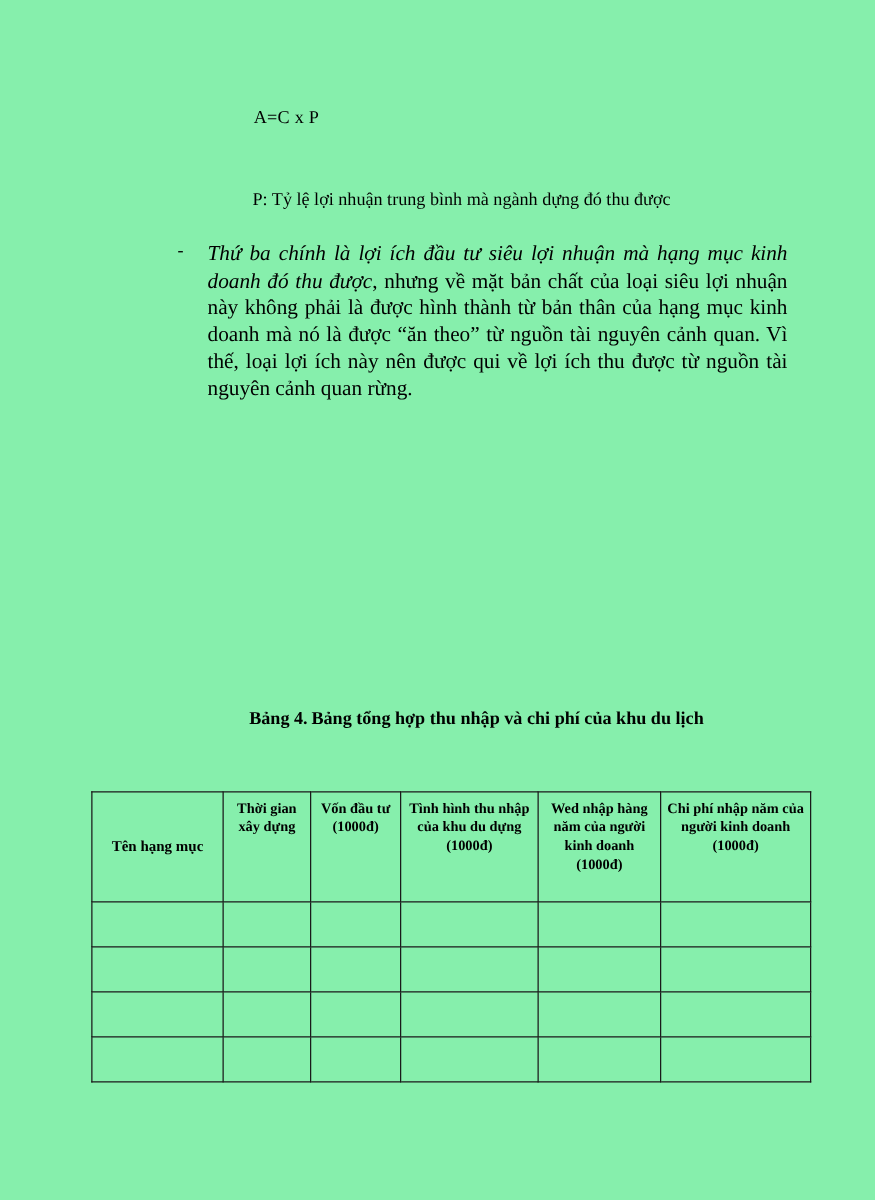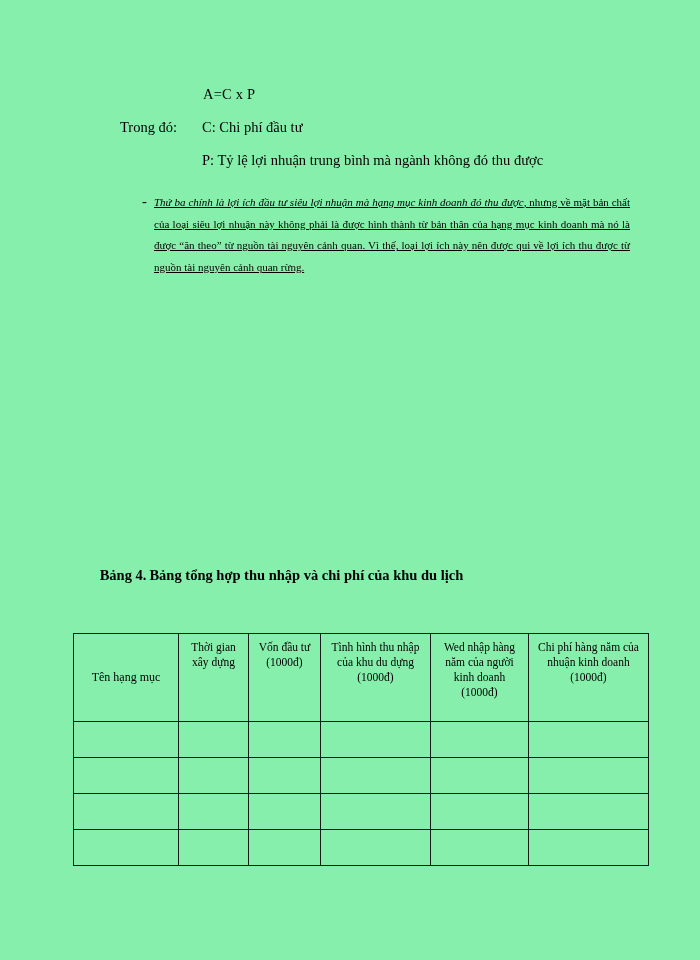--- a/index.html
+++ b/index.html
@@ -63,26 +63,25 @@
     width: 488px;
   }
   .bullet-dash {
     position: absolute;
     left: 0px;
     top: 2px;
     font-size: 14.5px;
     line-height: 1;
   }
   .bullet-text {
-    margin-left: 12px;
-    font-size: 11px;
+    margin-left: 24px;
+    font-size: 17px;
     line-height: 21.6px;
     text-align: justify;
     text-justify: inter-word;
-    text-decoration: underline;
   }
   .bullet-text .it {
     font-style: italic;
   }
 
   .body-para {
     position: absolute;
     left: 73px;
     top: 338px;
     width: 557px;
@@ -90,21 +89,21 @@
     line-height: 23px;
     text-align: justify;
   }
 
   
   .table-caption {
     position: absolute;
     left: 0px;
     top: 567px;
     width: 563px;
-    text-align: center;
+    text-align: right;
     font-size: 14.5px;
     font-weight: bold;
   }
   .table-caption .cap-num {
     margin-right: 3px;
   }
 
   
   .data-table {
     position: absolute;
@@ -114,21 +113,21 @@
     border-collapse: collapse;
     table-layout: fixed;
   }
   .data-table td,
   .data-table th {
     border: 1px solid #1a1a1a;
     padding: 0;
   }
   .data-table thead th {
     font-size: 11.5px;
-    font-weight: normal;
+    font-weight: bold;
     text-align: center;
     vertical-align: top;
     padding: 6px 4px 0 4px;
     height: 88px;
     line-height: 15px;
     box-sizing: border-box;
   }
   .data-table thead th.th-main {
     vertical-align: middle;
     padding-top: 0;
@@ -146,25 +145,22 @@
   .col-5 { width: 98px; }
   .col-6 { width: 120px; }
 </style>
 </head>
 <body>
 
 <div class="page">
 
   <div class="formula-line">A=C x P</div>
 
-  <div class="def-row">
-    <span class="def-label">Trong đó:</span><span>C: Chi phí đầu tư</span>
-  </div>
-
-  <div class="def-row-2">P: Tỷ lệ lợi nhuận trung bình mà ngành không đó thu được</div>
+
+  <div class="def-row-2">P: Tỷ lệ lợi nhuận trung bình mà ngành dựng đó thu được</div>
 
   <div class="bullet-block">
     <span class="bullet-dash">-</span>
     <div class="bullet-text">
       <span class="it">Thứ ba chính là lợi ích đầu tư siêu lợi nhuận mà hạng mục kinh doanh đó thu được</span><span>, nhưng về mặt bản chất của loại siêu lợi nhuận này không phải là được hình thành từ bản thân của hạng mục kinh doanh mà nó là được “ăn theo” từ nguồn tài nguyên cảnh quan. Vì thế, loại lợi ích này nên được qui về lợi ích thu được từ nguồn tài nguyên cảnh quan rừng.</span>
     </div>
   </div>
 
 
   <div class="table-caption">
@@ -180,21 +176,21 @@
         <col class="col-5">
         <col class="col-6">
     </colgroup>
     <thead>
       <tr>
         <th class="th-main">Tên hạng mục</th>
         <th>Thời gian xây dựng</th>
         <th>Vốn đầu tư (1000đ)</th>
         <th>Tình hình thu nhập của khu du dựng (1000đ)</th>
         <th>Wed nhập hàng năm của người kinh doanh (1000đ)</th>
-        <th>Chi phí hàng năm của nhuận kinh doanh (1000đ)</th>
+        <th>Chi phí nhập năm của người kinh doanh (1000đ)</th>
       </tr>
     </thead>
     <tbody>
       <tr>
         <td></td>
         <td></td>
         <td></td>
         <td></td>
         <td></td>
         <td></td>

